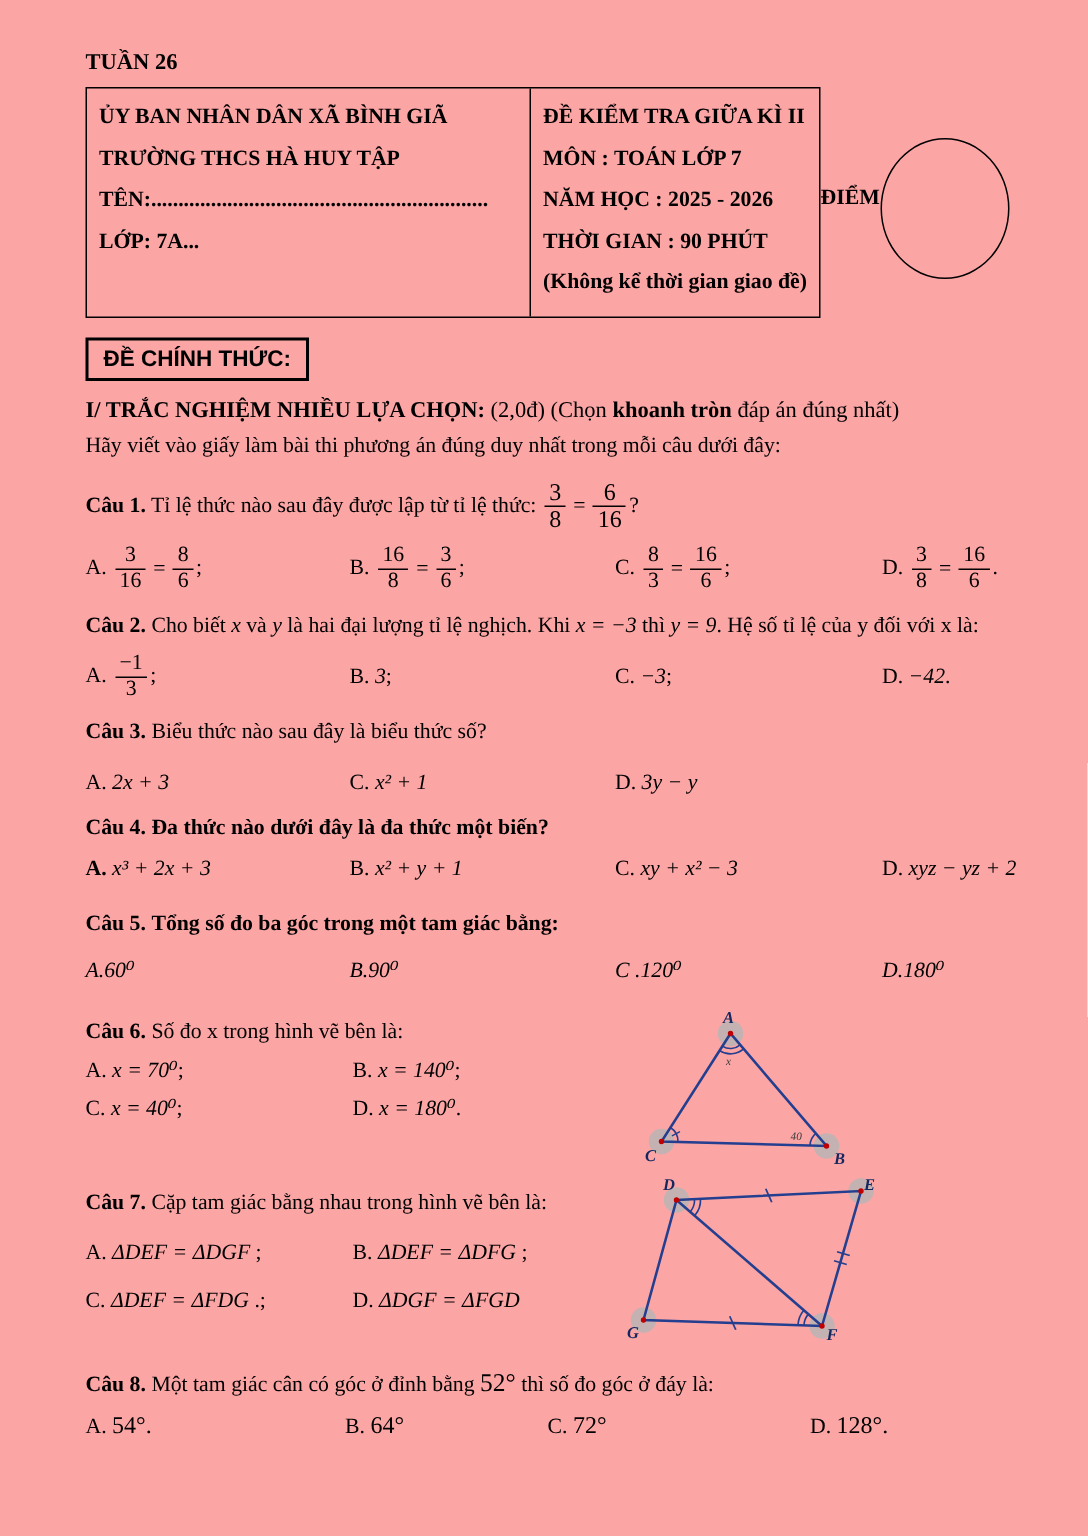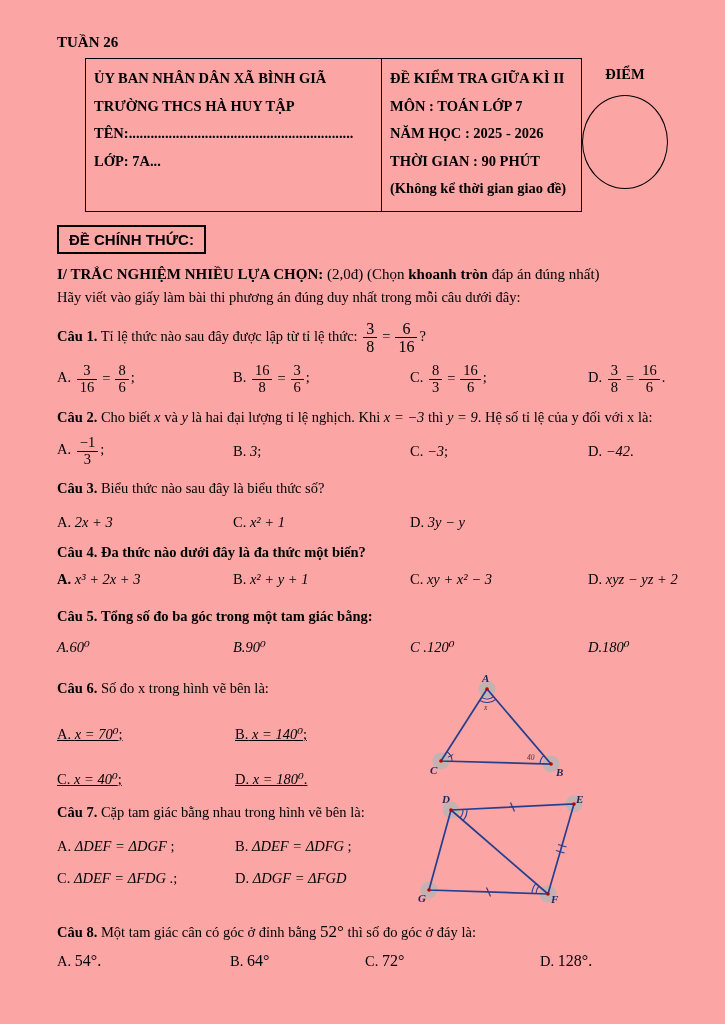--- a/index.html
+++ b/index.html
@@ -4,27 +4,27 @@
 <style>
   * { margin:0; padding:0; box-sizing:border-box; }
   html,body { background:#ffffff; }
   .page {
     width:725px; height:1024px; background:#fca5a5; color:#000;
     font-family:"Liberation Serif","DejaVu Serif",serif;
     font-size:14.5px; padding:34px 57px 0 57px; position:relative; overflow:hidden;
   }
   .week { font-weight:bold; font-size:15px; margin-bottom:7px; }
 
-  .header-row { display:flex; align-items:flex-start;margin-left:28px; }
+  .header-row { display:flex; align-items:center; }
   .info-table { display:flex; border:1.5px solid #000; width:508px; }
   .cell { padding:6px 8px 8px 8px; }
   .cell div { font-weight:bold; font-size:14.5px; line-height:1.9; white-space:nowrap; overflow:hidden; }
   .cell-left { width:296px; border-right:1.5px solid #000; }
   .cell-right { flex:1; }
-  .score-area { flex:1; display:flex; flex-direction:column; align-items:center; padding-top:8px; }
+  .score-area { flex:1; display:flex; flex-direction:row; align-items:center; padding-top:8px; }
   .score-label { font-weight:bold; font-size:14.5px; margin-bottom:12px; }
   .score-ellipse { width:86px; height:94px; border:1.4px solid #000; border-radius:50%; }
 
   .official-box {
     display:inline-block; border:2px solid #000; padding:4px 10px;
     font-family:"Liberation Sans","DejaVu Sans",sans-serif; font-weight:bold;
     font-size:15px; margin:13px 0 12px 0;text-align:right;
   }
   .sec-title { font-size:15px; margin-bottom:6px; }
   .sec-title b { font-size:15px; }
@@ -47,21 +47,21 @@
   .eqs { margin:0 3px; }
 
   .deg-big { font-size:17px; }
   .deg-opt { font-size:16px; }
   .q5 { margin-top:18px; }
   .q5 .row4 { margin-top:13px; }
   .q5 .opt, .q5 .ltr5 { font-style:italic; }
   .q6-block { margin-top:22px; display:flex; }
   .q6-left { width:358px; }
   .q6-left .row2:nth-of-type(1) { margin-top:18px; }
-  .q6-left .row2 { margin-top:28px;text-decoration:underline; }
+  .q6-left .row2 { margin-top:8px; }
   .q7-block { margin-top:14px; display:flex; }
   .q7-left { width:358px; }
   .q7-left .row2 { margin-top:15px; }
   .fig { flex:0 0 auto; }
   .fig-triangle { margin-left:14px; margin-top:-6px; }
   .fig-para { margin-left:2px; margin-top:-8px; }
   .fig text { font-family:"Liberation Serif","DejaVu Serif",serif; font-weight:bold; font-style:italic; font-size:11px; fill:#15275f; }
   .fig text.small-label { font-size:7.5px; font-weight:normal; fill:#3a3a3a; }
   .q8 { margin-top:16px; }
 </style>

